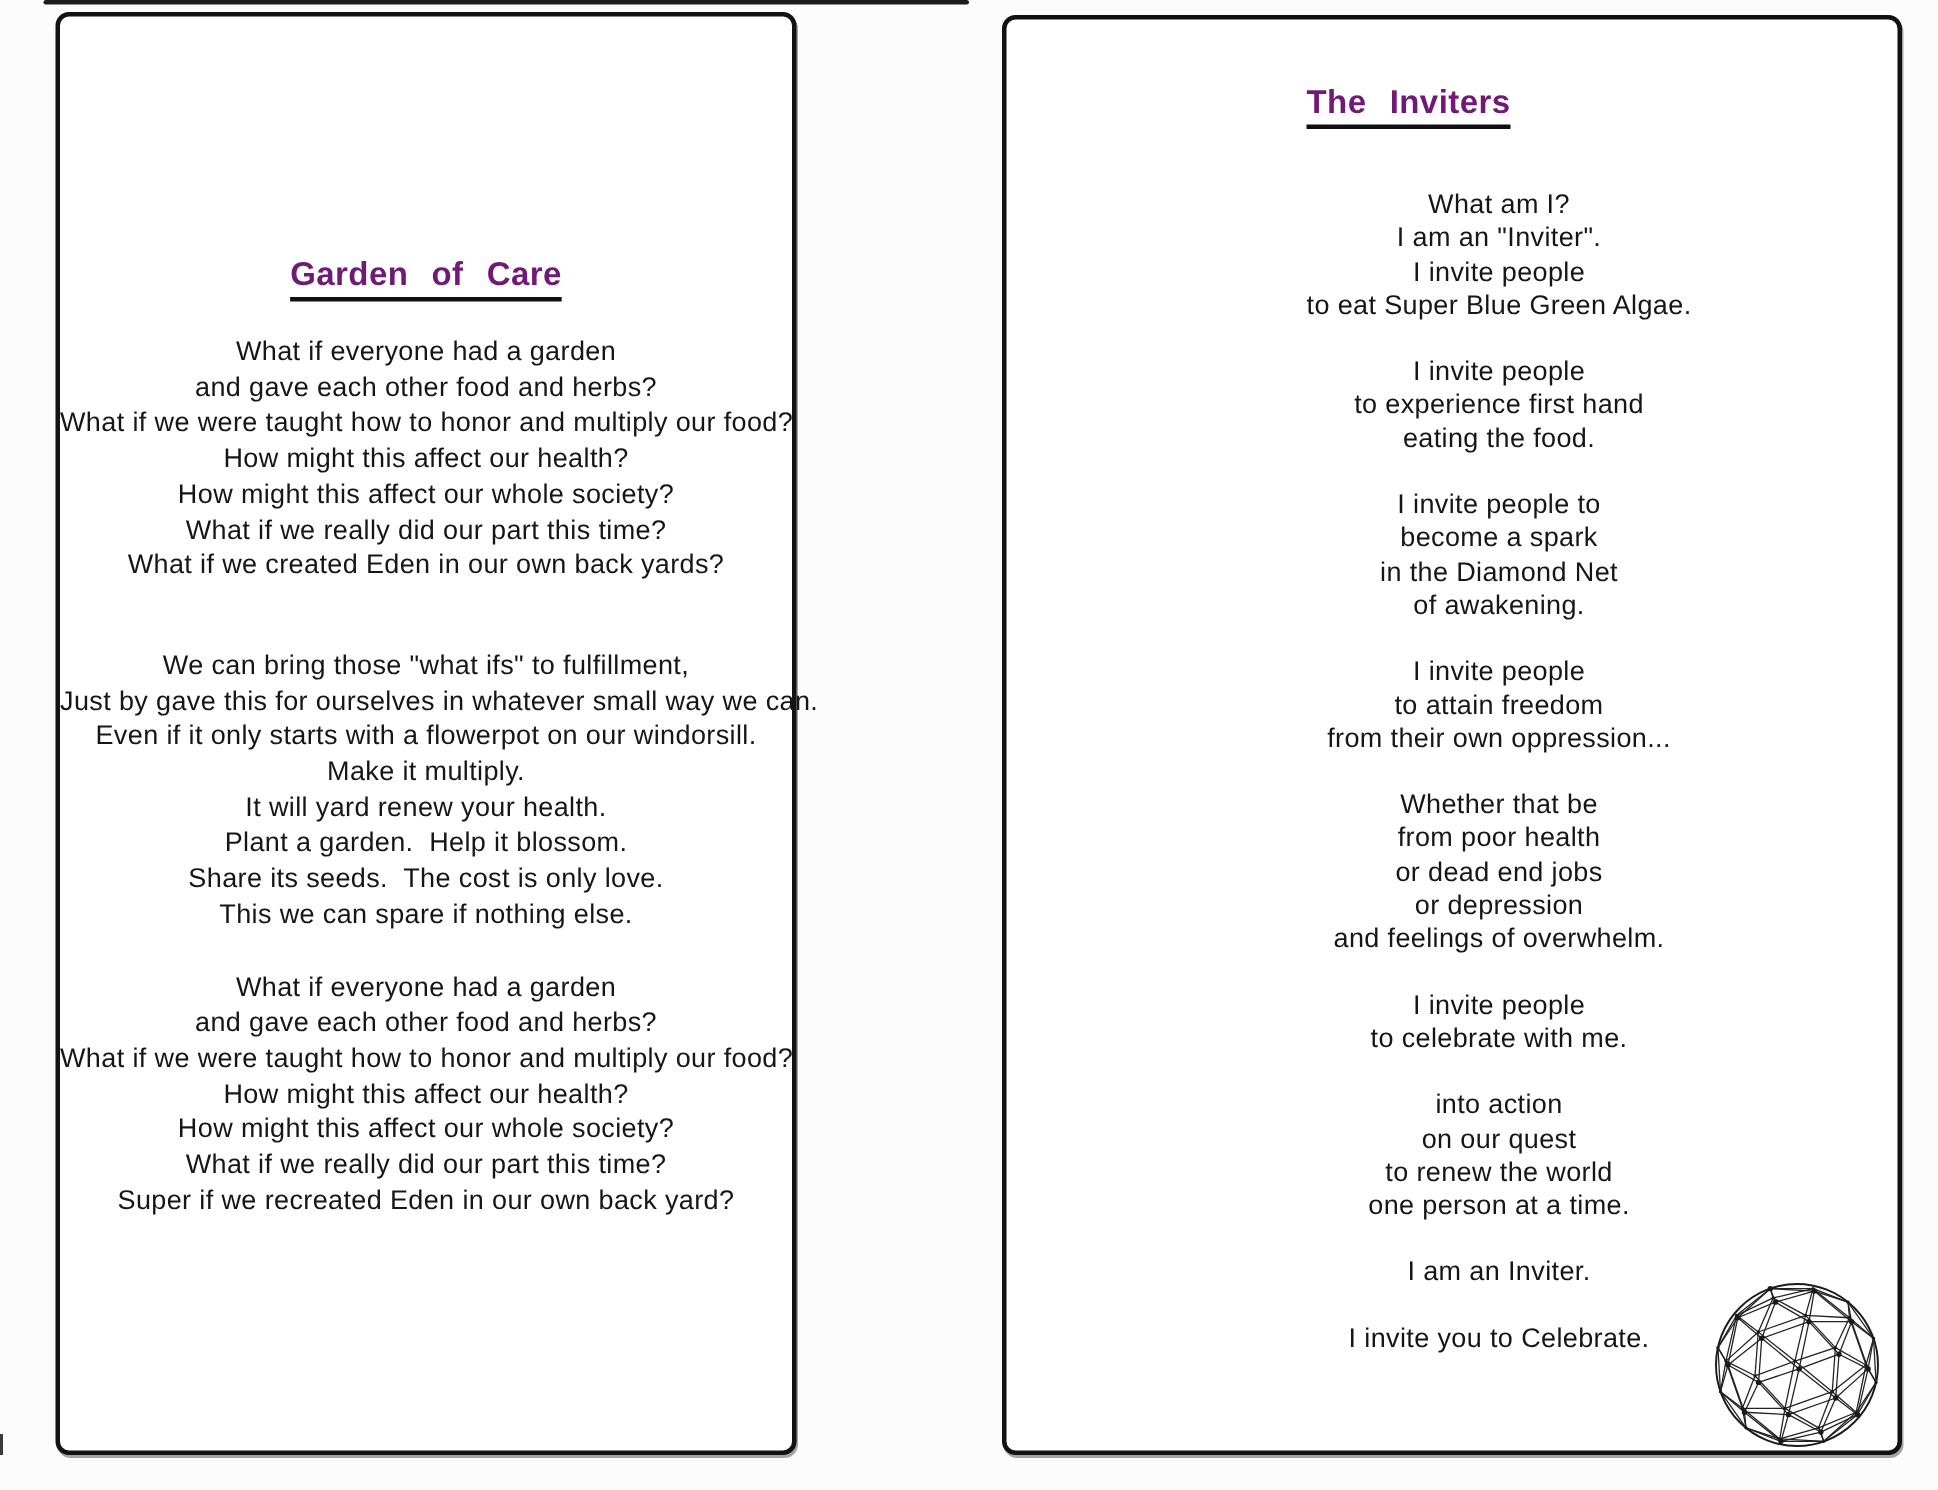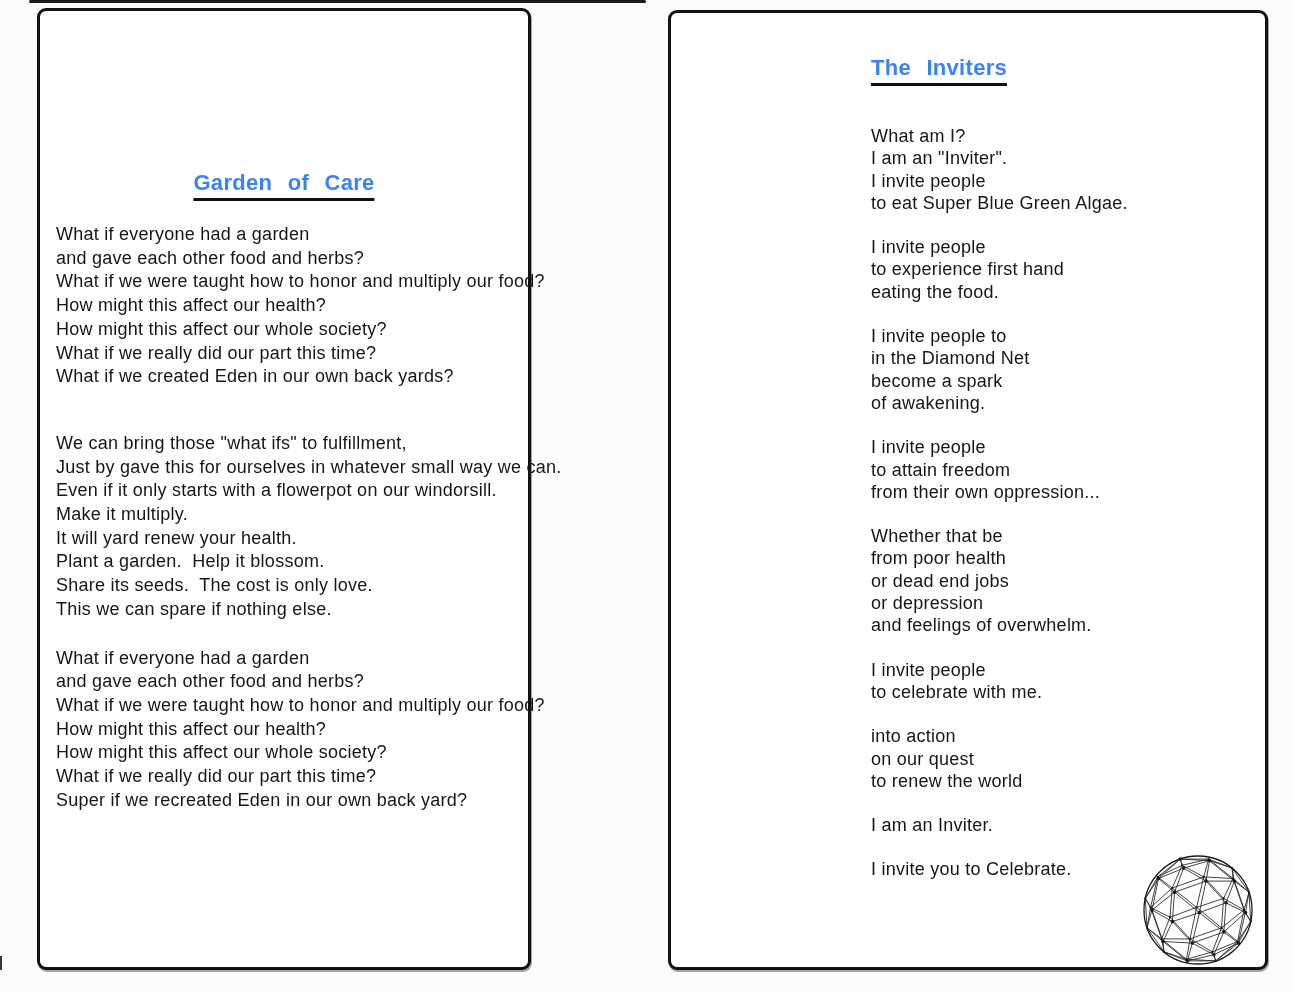--- a/index.html
+++ b/index.html
@@ -13,30 +13,30 @@
   .page{
     position:absolute;background:#ffffff;
     border:3px solid #121212;border-radius:9px;
     box-sizing:border-box;
     box-shadow:1px 2px 0 rgba(0,0,0,0.35);
   }
   .page-left{left:37px;top:8px;width:494px;height:962px;}
   .page-right{left:668px;top:10px;width:600px;height:960px;}
   .poem-title{
     position:absolute;margin:0;
-    font-size:22px;font-weight:bold;color:#3b82f6;
+    font-size:22px;font-weight:bold;color:#701a75;
     word-spacing:9px;letter-spacing:0.3px;
     border-bottom:3px solid #101010;padding-bottom:3px;
     line-height:1.1;
   }
   .title-left{top:160px;left:50%;transform:translateX(-50%);white-space:nowrap;}
   .title-right{top:43px;left:200px;white-space:nowrap;}
   .poem{position:absolute;font-size:18px;letter-spacing:0.25px;}
-  .poem-centered{top:212px;left:16px;right:0;text-align:left;line-height:23.7px;}
-  .poem-leftalign{top:112px;left:200px;text-align:left;line-height:22.3px;}
+  .poem-centered{top:212px;left:0;right:0;text-align:center;line-height:23.7px;}
+  .poem-leftalign{top:112px;left:200px;text-align:center;line-height:22.3px;}
   .poem-centered .stanza-1{margin-bottom:43px;}
   .poem-centered .stanza-2{margin-bottom:25px;}
   .poem-leftalign .stanza{margin-bottom:22px;}
   .line{white-space:pre;}
   .sphere{position:absolute;left:469px;top:839px;width:116px;height:116px;}
   .scan-line-top{
     position:absolute;left:29px;top:0;width:617px;height:3px;
     background:#1c1c1c;border-radius:2px;
   }
   .scan-speck{
@@ -92,22 +92,22 @@
         <div class="line">I invite people</div>
         <div class="line">to eat Super Blue Green Algae.</div>
       </div>
       <div class="stanza stanza-2">
         <div class="line">I invite people</div>
         <div class="line">to experience first hand</div>
         <div class="line">eating the food.</div>
       </div>
       <div class="stanza stanza-3">
         <div class="line">I invite people to</div>
+        <div class="line">become a spark</div>
         <div class="line">in the Diamond Net</div>
-        <div class="line">become a spark</div>
         <div class="line">of awakening.</div>
       </div>
       <div class="stanza stanza-4">
         <div class="line">I invite people</div>
         <div class="line">to attain freedom</div>
         <div class="line">from their own oppression...</div>
       </div>
       <div class="stanza stanza-5">
         <div class="line">Whether that be</div>
         <div class="line">from poor health</div>
@@ -116,20 +116,21 @@
         <div class="line">and feelings of overwhelm.</div>
       </div>
       <div class="stanza stanza-6">
         <div class="line">I invite people</div>
         <div class="line">to celebrate with me.</div>
       </div>
       <div class="stanza stanza-7">
         <div class="line">into action</div>
         <div class="line">on our quest</div>
         <div class="line">to renew the world</div>
+        <div class="line">one person at a time.</div>
       </div>
       <div class="stanza stanza-8">
         <div class="line">I am an Inviter.</div>
       </div>
       <div class="stanza stanza-9">
         <div class="line">I invite you to Celebrate.</div>
       </div>
     </div>
   <div class="sphere">
     <svg id="sphereSvg" width="116" height="116" viewBox="0 0 116 116">

